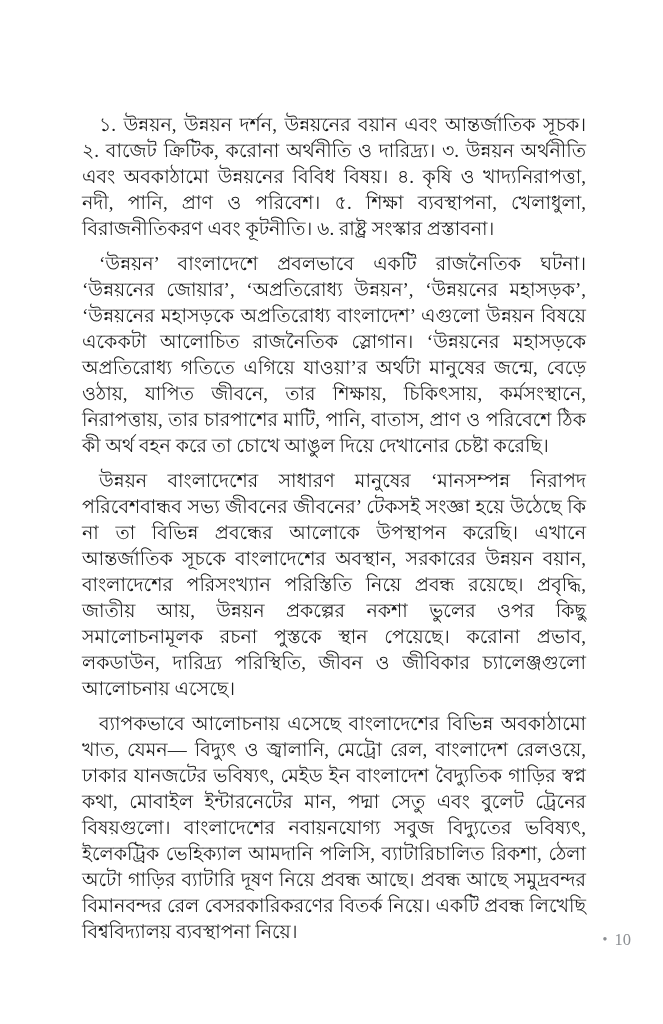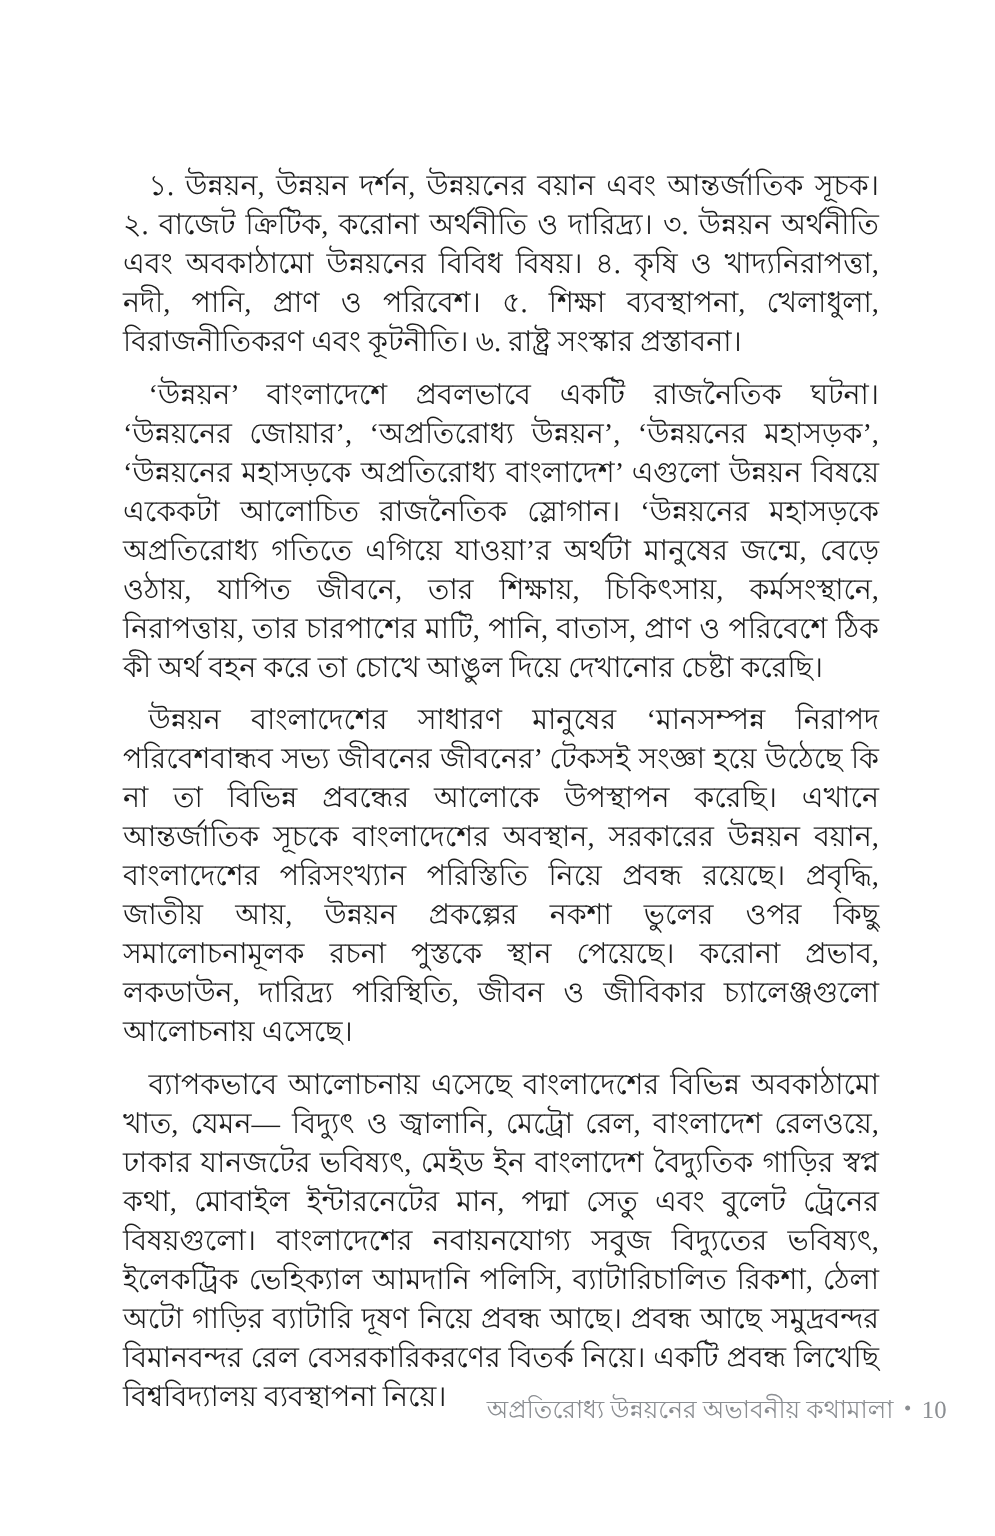--- a/index.html
+++ b/index.html
@@ -53,18 +53,17 @@
 <div class="page">
 
   <div class="text-block">
     <p>১. উন্নয়ন, উন্নয়ন দর্শন, উন্নয়নের বয়ান এবং আন্তর্জাতিক সূচক। ২. বাজেট ক্রিটিক, করোনা অর্থনীতি ও দারিদ্র্য। ৩. উন্নয়ন অর্থনীতি এবং অবকাঠামো উন্নয়নের বিবিধ বিষয়। ৪. কৃষি ও খাদ্যনিরাপত্তা, নদী, পানি, প্রাণ ও পরিবেশ। ৫. শিক্ষা ব্যবস্থাপনা, খেলাধুলা, বিরাজনীতিকরণ এবং কূটনীতি। ৬. রাষ্ট্র সংস্কার প্রস্তাবনা।</p>
     <p>‘উন্নয়ন’ বাংলাদেশে প্রবলভাবে একটি রাজনৈতিক ঘটনা। ‘উন্নয়নের জোয়ার’, ‘অপ্রতিরোধ্য উন্নয়ন’, ‘উন্নয়নের মহাসড়ক’, ‘উন্নয়নের মহাসড়কে অপ্রতিরোধ্য বাংলাদেশ’ এগুলো উন্নয়ন বিষয়ে একেকটা আলোচিত রাজনৈতিক স্লোগান। ‘উন্নয়নের মহাসড়কে অপ্রতিরোধ্য গতিতে এগিয়ে যাওয়া’র অর্থটা মানুষের জন্মে, বেড়ে ওঠায়, যাপিত জীবনে, তার শিক্ষায়, চিকিৎসায়, কর্মসংস্থানে, নিরাপত্তায়, তার চারপাশের মাটি, পানি, বাতাস, প্রাণ ও পরিবেশে ঠিক কী অর্থ বহন করে তা চোখে আঙুল দিয়ে দেখানোর চেষ্টা করেছি।</p>
     <p>উন্নয়ন বাংলাদেশের সাধারণ মানুষের ‘মানসম্পন্ন নিরাপদ পরিবেশবান্ধব সভ্য জীবনের জীবনের’ টেকসই সংজ্ঞা হয়ে উঠেছে কি না তা বিভিন্ন প্রবন্ধের আলোকে উপস্থাপন করেছি। এখানে আন্তর্জাতিক সূচকে বাংলাদেশের অবস্থান, সরকারের উন্নয়ন বয়ান, বাংলাদেশের পরিসংখ্যান পরিস্তিতি নিয়ে প্রবন্ধ রয়েছে। প্রবৃদ্ধি, জাতীয় আয়, উন্নয়ন প্রকল্পের নকশা ভুলের ওপর কিছু সমালোচনামূলক রচনা পুস্তকে স্থান পেয়েছে। করোনা প্রভাব, লকডাউন, দারিদ্র্য পরিস্থিতি, জীবন ও জীবিকার চ্যালেঞ্জগুলো আলোচনায় এসেছে।</p>
     <p>ব্যাপকভাবে আলোচনায় এসেছে বাংলাদেশের বিভিন্ন অবকাঠামো খাত, যেমন— বিদ্যুৎ ও জ্বালানি, মেট্রো রেল, বাংলাদেশ রেলওয়ে, ঢাকার যানজটের ভবিষ্যৎ, মেইড ইন বাংলাদেশ বৈদ্যুতিক গাড়ির স্বপ্ন কথা, মোবাইল ইন্টারনেটের মান, পদ্মা সেতু এবং বুলেট ট্রেনের বিষয়গুলো। বাংলাদেশের নবায়নযোগ্য সবুজ বিদ্যুতের ভবিষ্যৎ, ইলেকট্রিক ভেহিক্যাল আমদানি পলিসি, ব্যাটারিচালিত রিকশা, ঠেলা অটো গাড়ির ব্যাটারি দূষণ নিয়ে প্রবন্ধ আছে। প্রবন্ধ আছে সমুদ্রবন্দর বিমানবন্দর রেল বেসরকারিকরণের বিতর্ক নিয়ে। একটি প্রবন্ধ লিখেছি বিশ্ববিদ্যালয় ব্যবস্থাপনা নিয়ে।</p>
   </div>
 
   <div class="running-footer">
-    <span>অপ্রতিরোধ্য উন্নয়নের অভাবনীয় কথামালা</span>
     <span class="dot">•</span>
     <span>10</span>
   </div>
 
 </div>
 
 </body></html>

